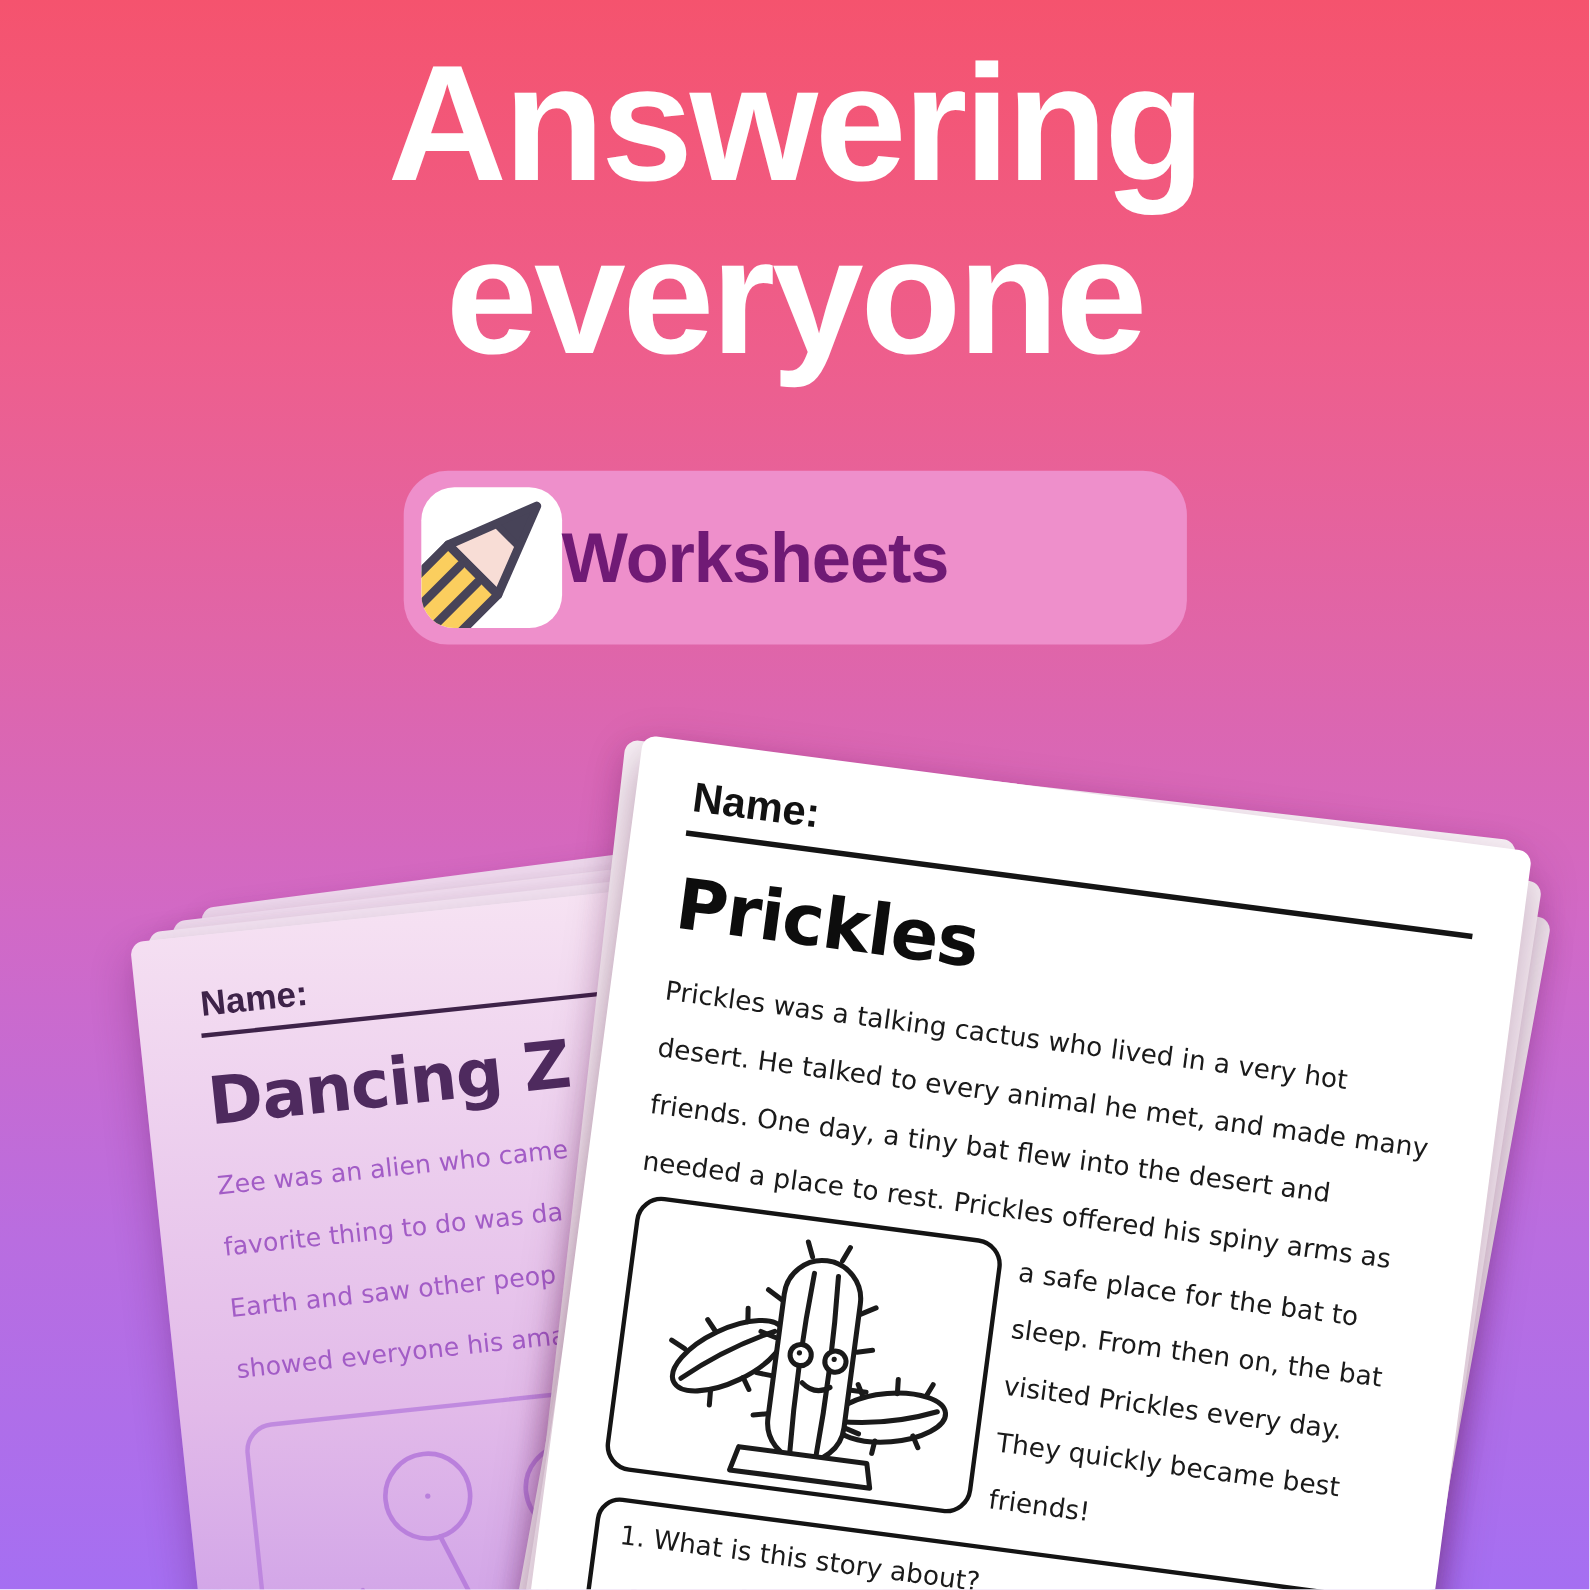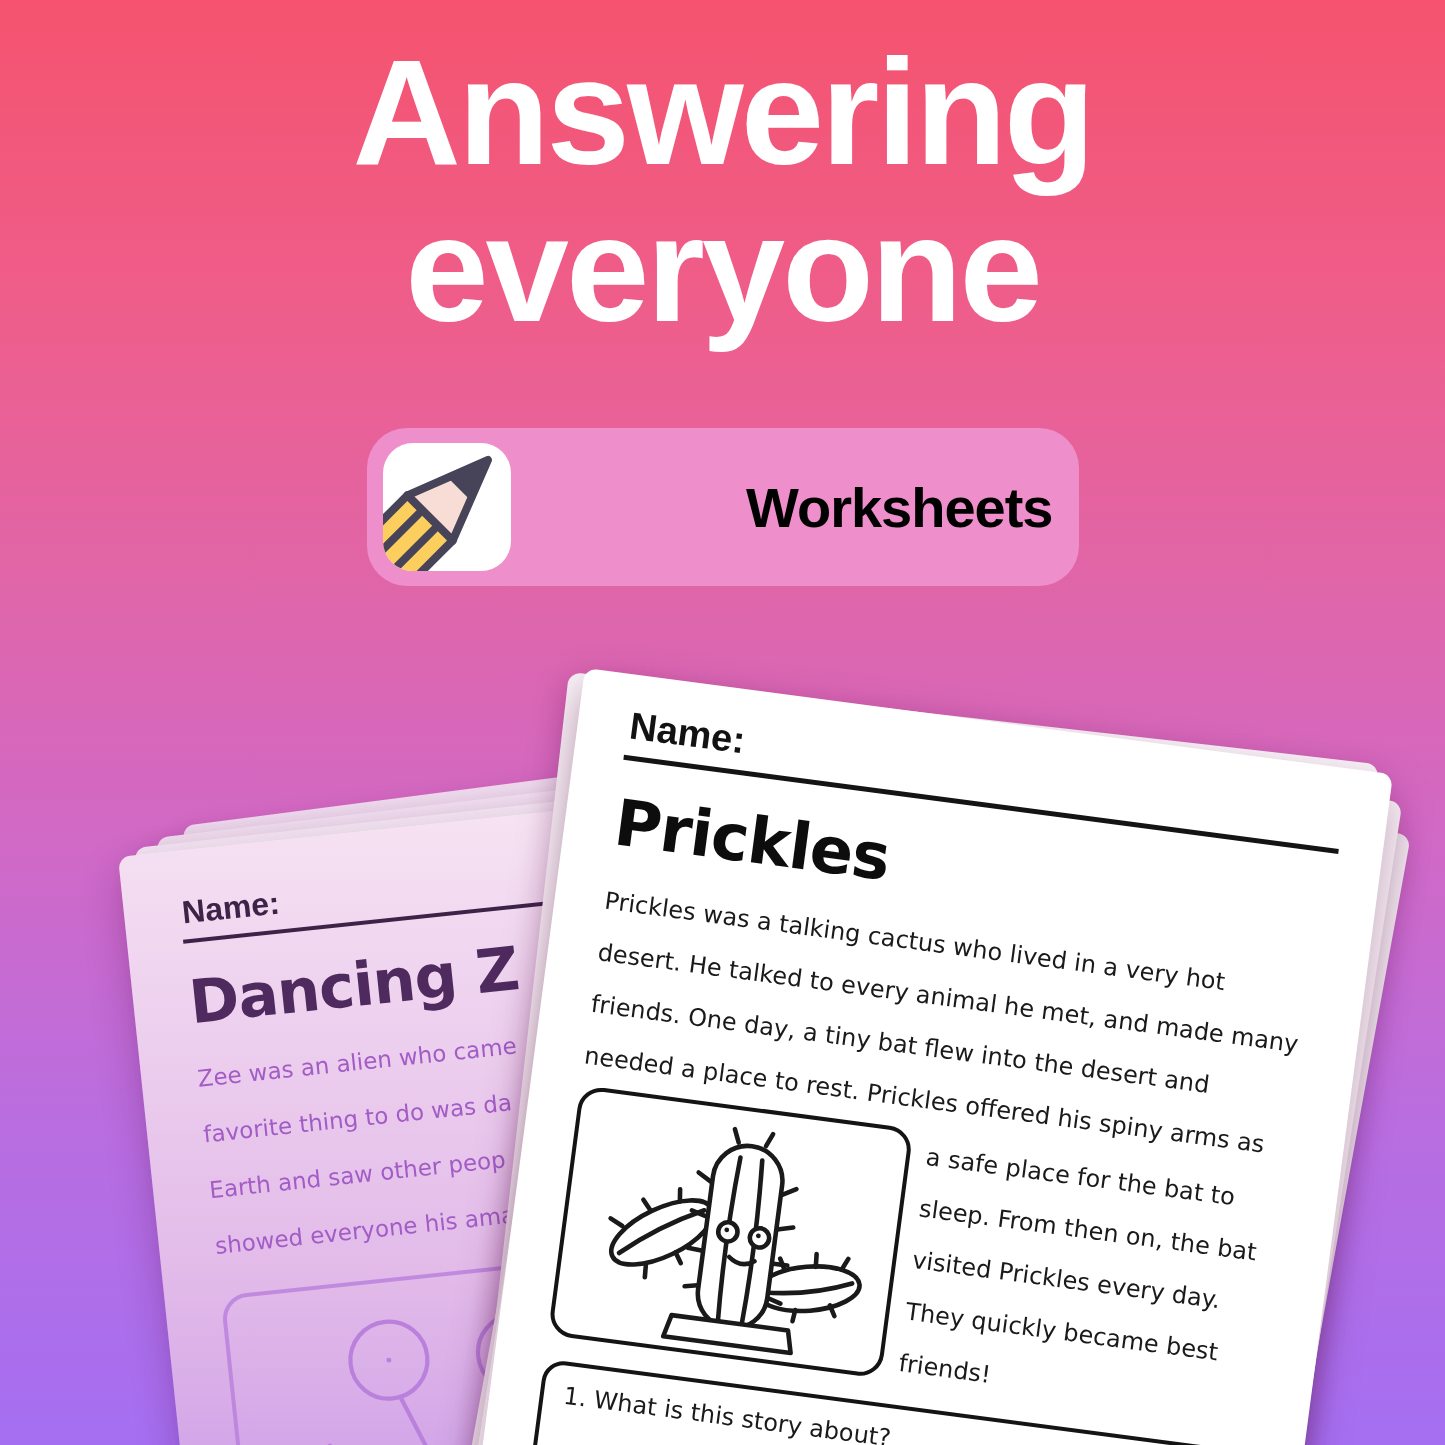--- a/index.html
+++ b/index.html
@@ -5,21 +5,21 @@
   html,body{margin:0;padding:0;}
   .canvas{position:relative;width:1445px;height:1445px;overflow:hidden;
     background:linear-gradient(180deg,#F5536E 0%,#EE5E8C 22%,#E065A8 40%,#D169C6 58%,#B96DE0 78%,#A56FF2 100%);
     font-family:"Liberation Sans",sans-serif;}
   .poster-title{position:absolute;top:34px;left:0;width:100%;text-align:center;
     color:#FFFFFF;font-weight:bold;font-size:150px;line-height:157px;letter-spacing:-3px;}
   .badge{position:absolute;top:428px;left:50%;transform:translateX(-50%);
     width:712px;height:158px;background:#EE8FCB;border-radius:40px;
     display:flex;align-items:center;padding:0 16px;box-sizing:border-box;}
   .badge-icon{width:128px;height:128px;background:#FFFFFF;border-radius:30px;overflow:hidden;flex:0 0 auto;}
-  .badge-label{flex:1;text-align:right;color:#000000;font-weight:bold;font-size:56px;letter-spacing:-1px;padding-right:10px;}
+  .badge-label{flex:1;text-align:left;color:#701a75;font-weight:bold;font-size:64px;letter-spacing:-1px;padding-right:10px;}
 
   .sheet{position:absolute;border-radius:12px;transform-origin:top left;box-sizing:border-box;}
   
   .sl-b3{left:182px;top:826px;width:600px;height:1100px;transform:rotate(-7.4deg);background:#EDD8EC;}
   .sl-b2{left:156px;top:838px;width:600px;height:1100px;transform:rotate(-6.8deg);background:#F0DEEF;}
   .sl-b1{left:134px;top:848px;width:600px;height:1100px;transform:rotate(-6.3deg);background:#F4E6F3;}
   .sheet-left-main{left:118px;top:857px;width:600px;height:1100px;transform:rotate(-6deg);
     background:linear-gradient(186deg,#F7E4F3 0%,#E2BAE9 42%,#C392E7 72%,#AC79EE 100%);
     box-shadow:0 16px 40px rgba(90,20,80,.32);padding:0 36px 0 56px;}
   

